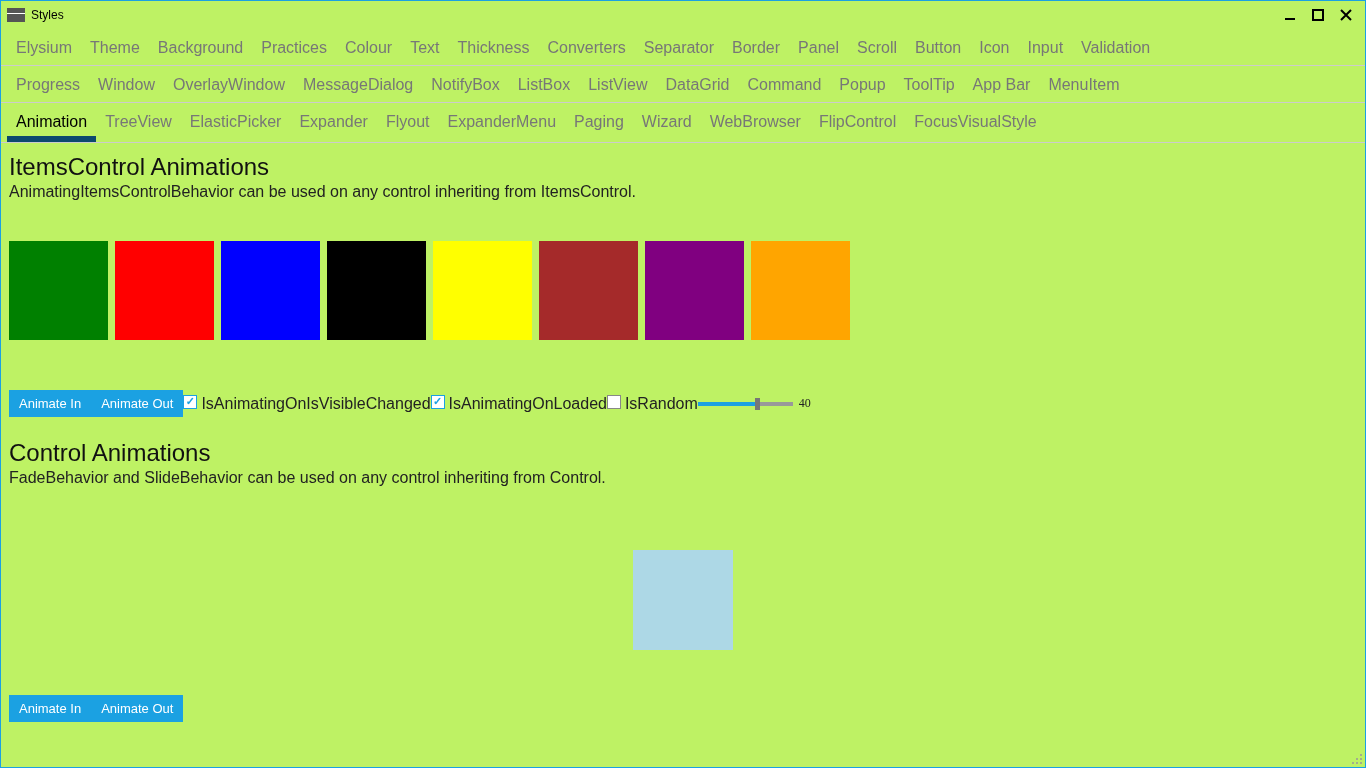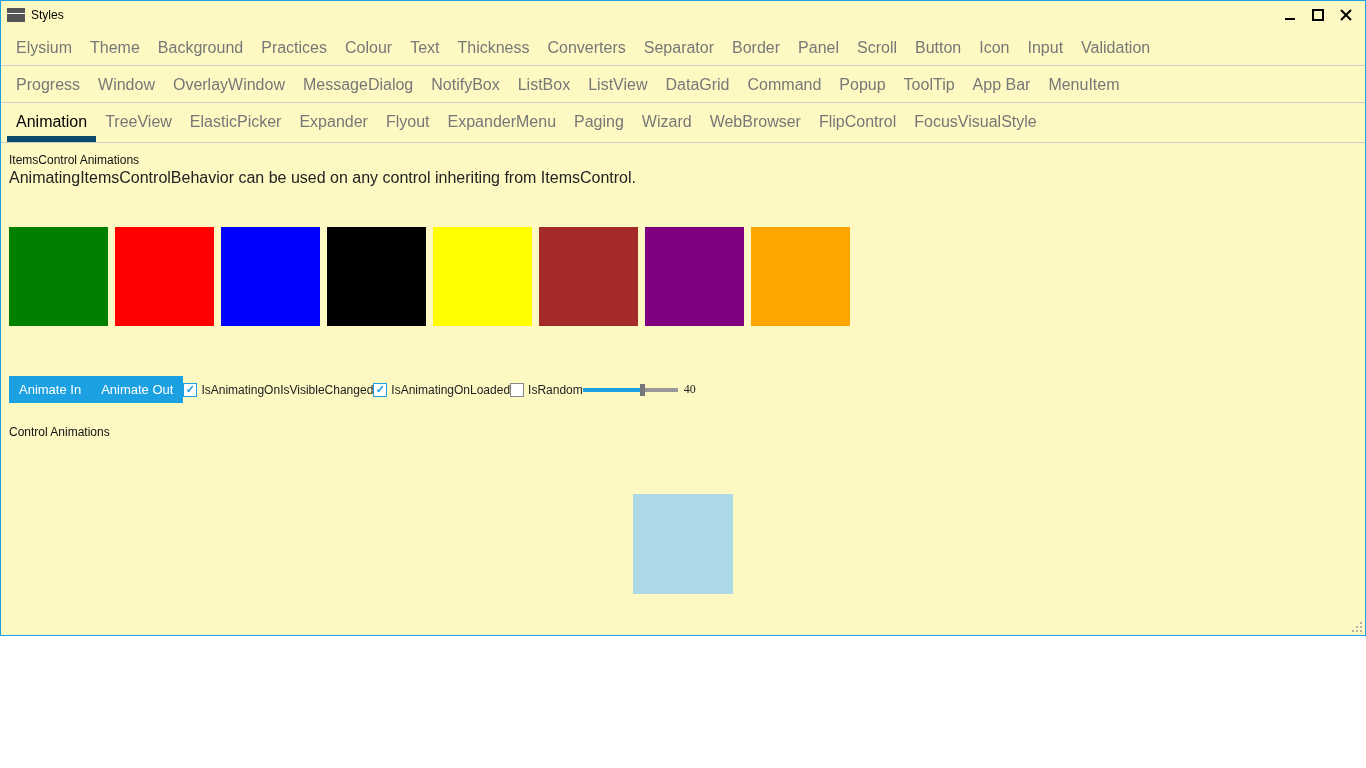--- a/index.html
+++ b/index.html
@@ -1,18 +1,18 @@
 <!DOCTYPE html>
 <html><head>
 <meta charset="utf-8">
 <style>
   * { box-sizing: border-box; }
   html, body { margin:0; padding:0; font-family:"Segoe UI", Arial, sans-serif; }
   .window {
-    width:1366px; height:636px; border:1px solid #1ba1e2; background:#fef9c3;
+    width:1366px; height:768px; border:1px solid #1ba1e2; background:#bef264;
     display:flex; flex-direction:column; position:relative;
   }
   .titlebar {
     height:28px; display:flex; align-items:center; padding:0 4px;
   }
   .titlebar .app-icon {
     width:18px; height:14px; margin:0 6px 0 2px;
     background: linear-gradient(#555 0 35%, #fff 35% 45%, #555 45% 100%);
   }
   .titlebar .title { font-size:12px; color:#000; }
@@ -24,30 +24,30 @@
     padding:4px 6px 0 6px; gap:0;
   }
   .tab {
     font-size:16px; color:#777; padding:6px 9px 8px 9px; cursor:pointer;
     white-space:nowrap;
   }
   .tab.selected {
     color:#000; border-bottom:6px solid #0c4a6e; padding-bottom:5px;
   }
   .content { padding:6px 8px; flex:1; overflow:auto; }
-  .section-title { font-size:12px; color:#111; margin:4px 0 2px 0; }
+  .section-title { font-size:24px; color:#111; margin:4px 0 2px 0; }
   .section-desc { font-size:16px; color:#222; margin:2px 0 18px 0; }
   .swatches { display:flex; gap:7px; margin-top:40px; margin-bottom:50px; }
   .swatch { width:99px; height:99px; }
   .controls-row { display:flex; align-items:center; gap:0; flex-wrap:wrap; }
   .btn {
     background:#1ba1e2; color:#fff; border:none; font-size:13px;
     padding:6px 10px; cursor:pointer;
   }
-  .check { display:flex; align-items:flex-start; gap:4px; font-size:12px; color:#222; }
+  .check { display:flex; align-items:flex-start; gap:4px; font-size:16px; color:#222; }
   .checkbox {
     width:14px; height:14px; border:1px solid #1ba1e2; display:flex;
     align-items:center; justify-content:center; cursor:pointer; background:#fff;
   }
   .checkbox.checked::after {
     content:"✓"; font-size:11px; line-height:1; color:#1ba1e2; font-weight:bold;
   }
   .checkbox.grey { border-color:#888; }
   .slider {
     width:95px; height:14px; position:relative; cursor:pointer;
@@ -176,20 +176,21 @@
 
       <div class="slider">
         <div class="track-active"></div>
         <div class="track-inactive"></div>
         <div class="thumb"></div>
       </div>
       <span class="slider-val">40</span>
     </div>
 
     <div class="section-title" style="margin-top:22px;">Control Animations</div>
+    <div class="section-desc">FadeBehavior and SlideBehavior can be used on any control inheriting from Control.</div>
 
     <div class="big-swatch-area">
       <div class="big-swatch" id="bigswatch" style="background: rgb(173, 216, 230);"></div>
     </div>
 
     <div class="controls-row">
       <button class="btn">Animate In</button>
       <button class="btn">Animate Out</button>
     </div>
 

